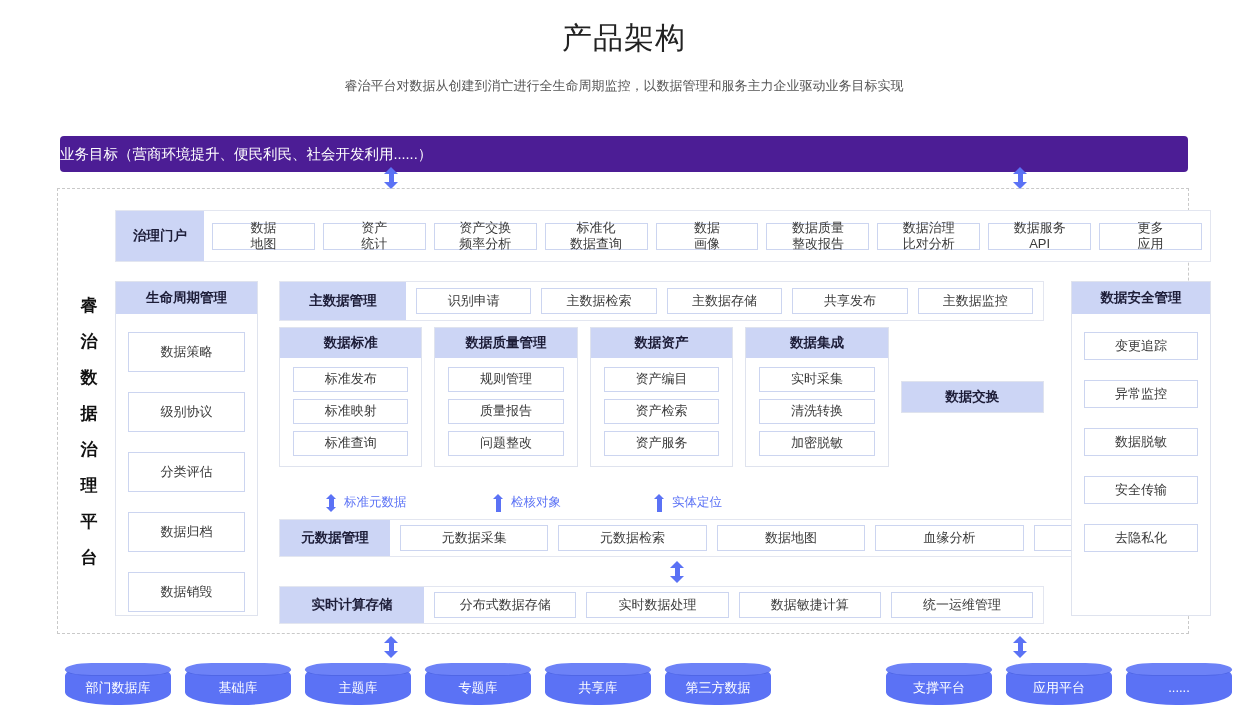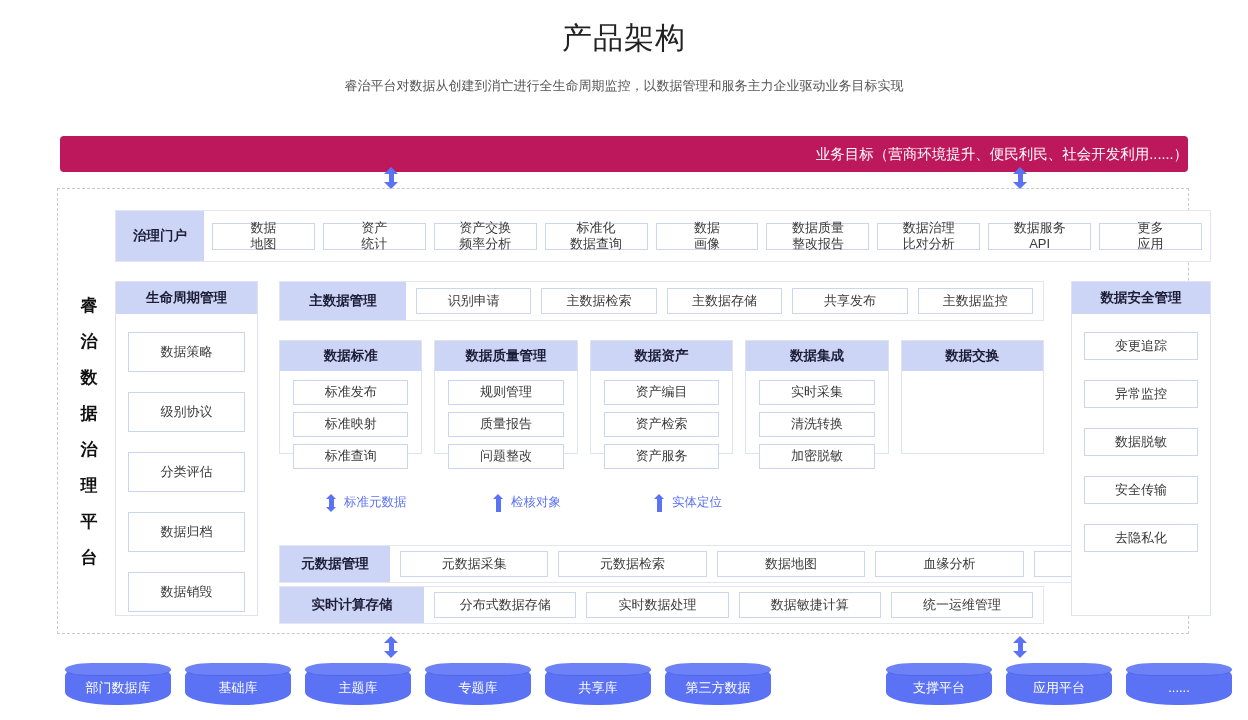--- a/index.html
+++ b/index.html
@@ -29,25 +29,25 @@
     font-size: 13px;
     color: #555;
     margin-top: 18px;
   }
 
   
   .goal-bar {
     position: absolute;
     left: 60px; top: 136px;
     width: 1128px; height: 36px;
-    background: #be185d;
+    background: #4c1d95;
     border-radius: 4px;
     color: #fff;
     font-size: 14.5px;
-    display: flex; align-items: center; justify-content: flex-end;
+    display: flex; align-items: center; justify-content: flex-start;
   }
 
   
   .arr {
     position: absolute;
     width: 14px;
     display: flex; flex-direction: column; align-items: center;
   }
   .arr .head-up, .arr .head-dn {
     width: 0; height: 0;
@@ -164,21 +164,21 @@
   .masterdata .items {
     flex: 1; display: flex; align-items: center; gap: 10px; padding: 0 10px;
   }
   .masterdata .chip { flex: 1; height: 26px; }
 
   
   .cols {
     position: absolute;
     left: 279px; top: 340px;
     width: 765px; height: 114px;
-    display: flex; gap: 12px;
+    display: flex; gap: 12px; align-items: center;
   }
   .col { flex: 1; }
   .col .band { height: 30px; }
   .col .body {
     padding: 9px 13px 10px 13px;
     display: flex; flex-direction: column; gap: 7px;
   }
   .col .chip { height: 25px; }
 
   
@@ -200,21 +200,21 @@
   }
   .rel .ico b.up { top: 0; border-bottom: 5px solid #5b72f5; }
   .rel .ico b.dn { bottom: 0; border-top: 5px solid #5b72f5; }
   .rel-1 { left: 326px; top: 494px; }
   .rel-2 { left: 493px; top: 494px; }
   .rel-3 { left: 654px; top: 494px; }
 
   
   .metadata {
     position: absolute;
-    left: 279px; top: 545px;
+    left: 279px; top: 519px;
     width: 914px; height: 38px;
     display: flex;
     border: 1px solid #e3e6f0;
     background: #fff;
     box-sizing: border-box;
   }
   .metadata .band { width: 110px; height: 100%; flex: none; }
   .metadata .items {
     flex: 1; display: flex; align-items: center; gap: 10px; padding: 0 10px;
   }

